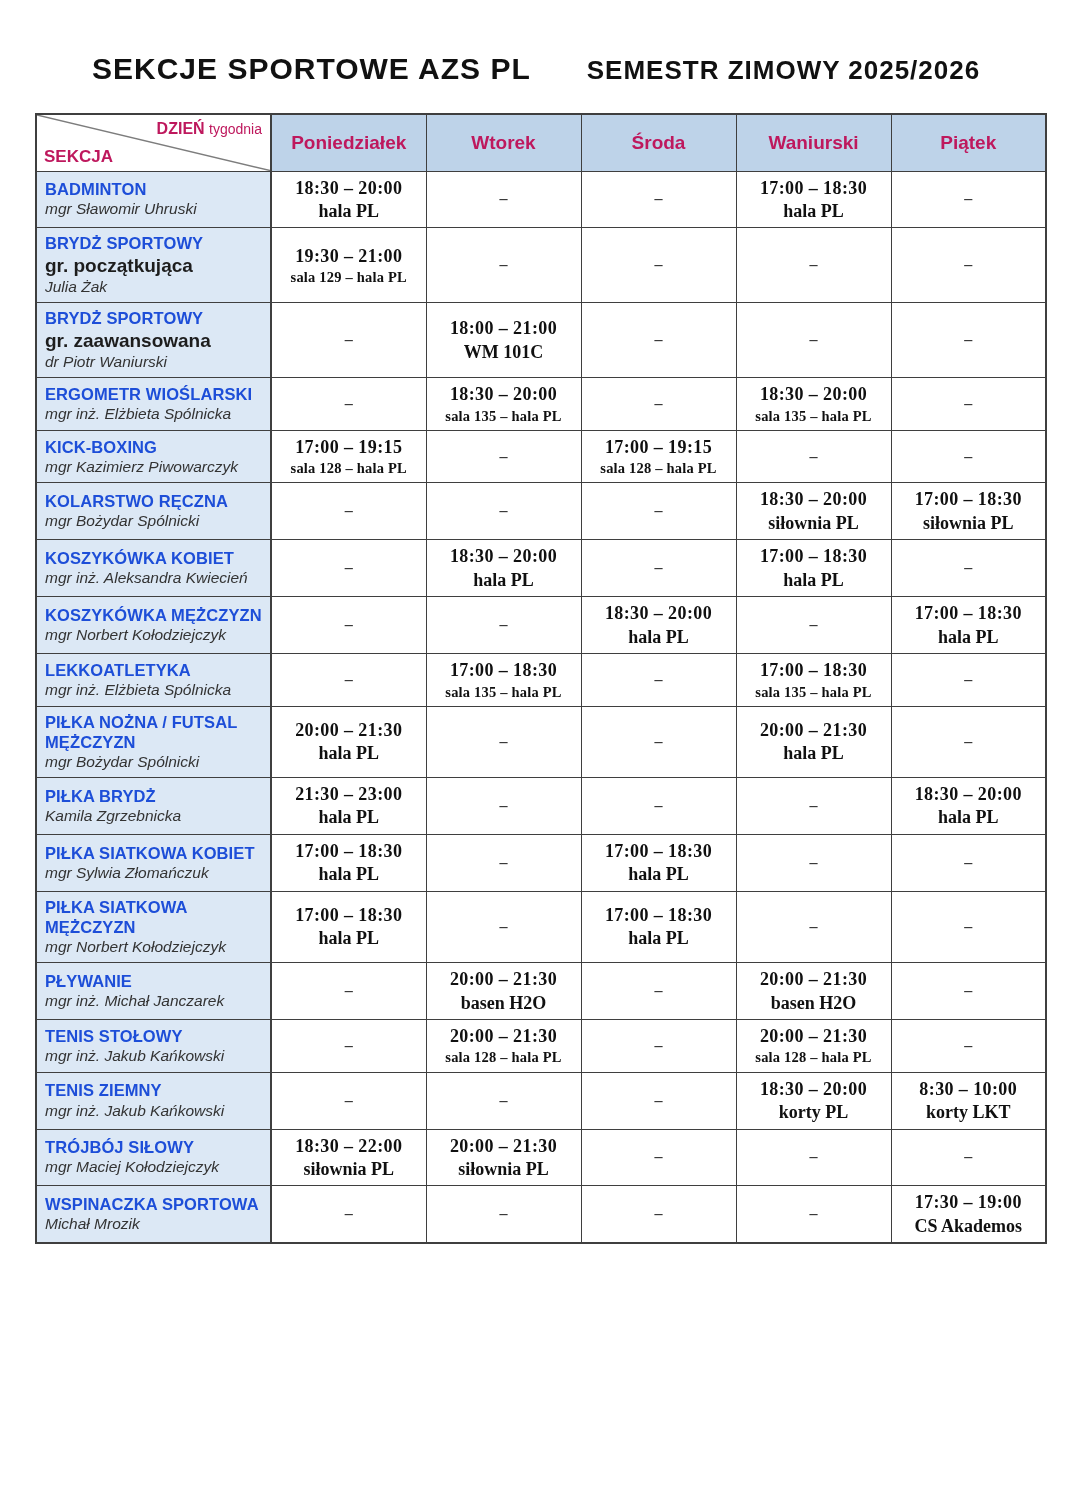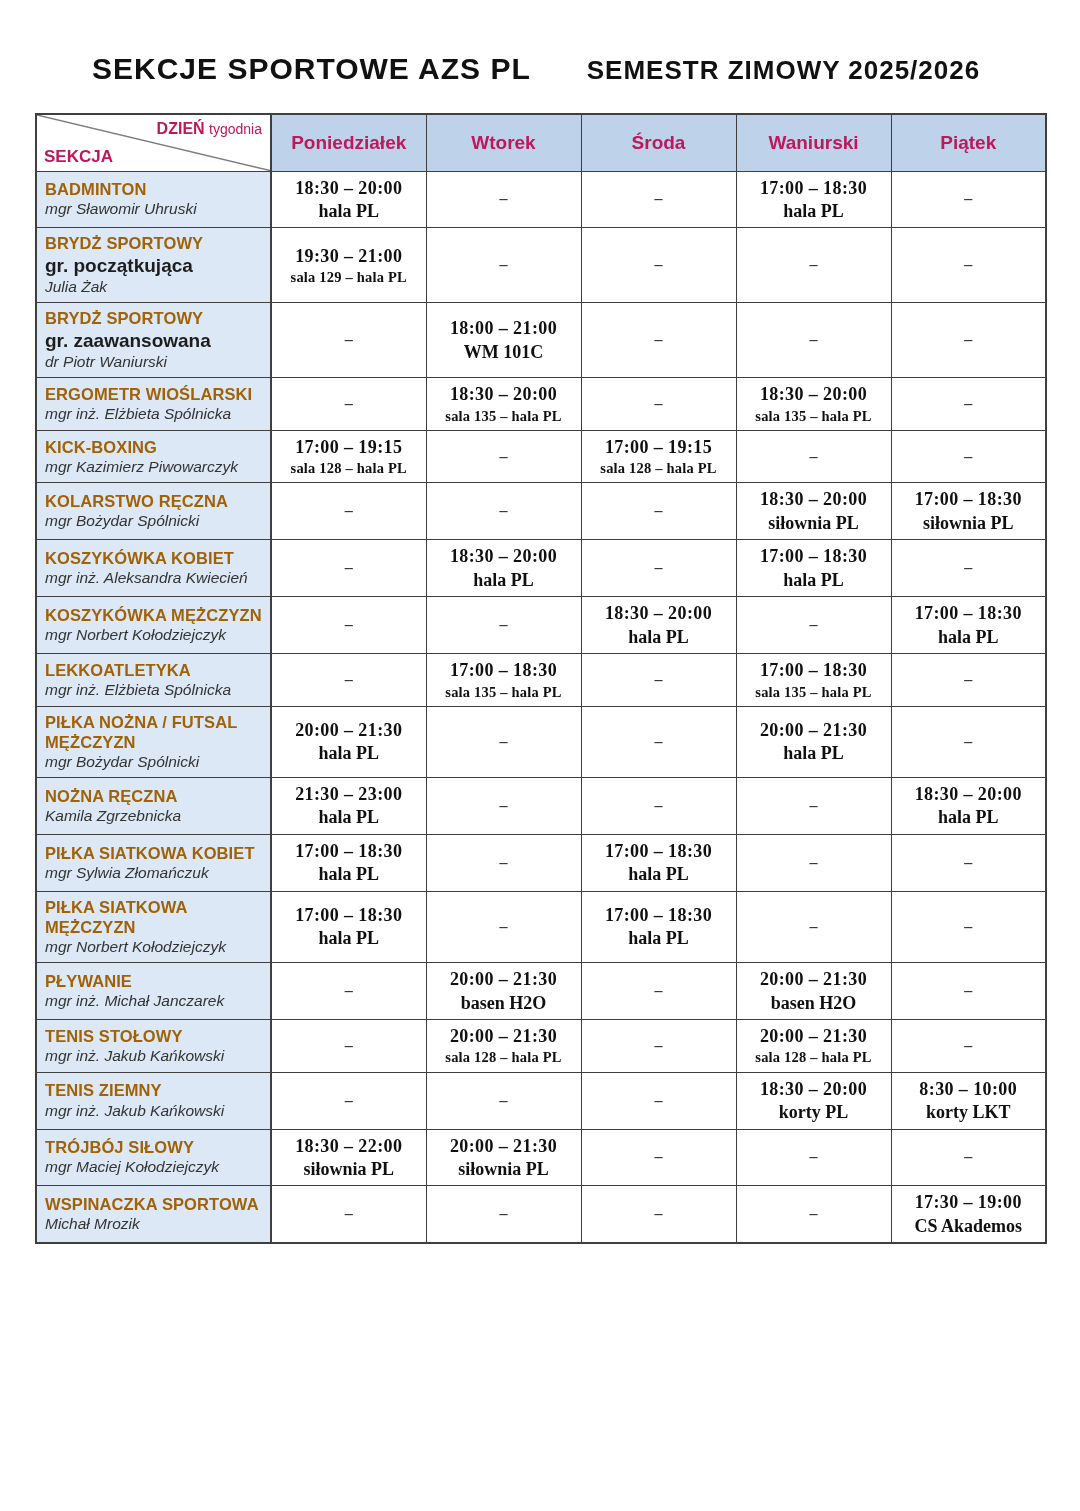--- a/index.html
+++ b/index.html
@@ -100,21 +100,21 @@
   .schedule td.sec{
     background:var(--section-bg);
     text-align:left;
     padding-left:8px;
     padding-right:6px;
   }
   .sec-name{
     font-weight:bold;
     font-size:16.5px;
     line-height:1.22;
-    color:#a16207;
+    color:#1d4ed8;
     letter-spacing:.1px;
   }
   .sec-group{
     font-weight:bold;
     font-size:19px;
     line-height:1.25;
     color:#1d1d1d;
   }
   .sec-instructor{
     font-style:italic;
@@ -344,21 +344,21 @@
         <td class="slot"><span class="dash">–</span></td>
         <td class="slot"><span class="dash">–</span></td>
         <td class="slot">
           <div class="time">20:00 – 21:30</div>
           <div class="place">hala PL</div>
         </td>
         <td class="slot"><span class="dash">–</span></td>
       </tr>
       <tr>
         <td class="sec">
-          <div class="sec-name">NOŻNA RĘCZNA</div>
+          <div class="sec-name">PIŁKA BRYDŻ</div>
           <div class="sec-instructor">Kamila Zgrzebnicka</div>
         </td>
         <td class="slot">
           <div class="time">21:30 – 23:00</div>
           <div class="place">hala PL</div>
         </td>
         <td class="slot"><span class="dash">–</span></td>
         <td class="slot"><span class="dash">–</span></td>
         <td class="slot"><span class="dash">–</span></td>
         <td class="slot">

